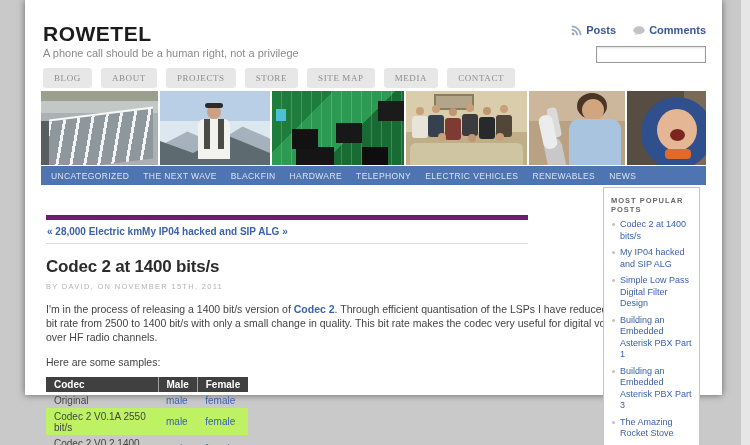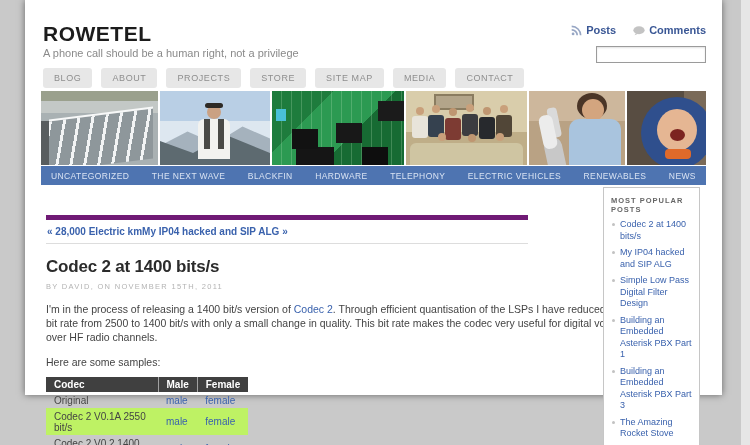--- a/index.html
+++ b/index.html
@@ -15,21 +15,21 @@
   .tagline { font-size:11px; color:#8a8a8a; margin-top:1px; }
   .meta { position:absolute; right:0; top:24px; text-align:right; }
   .meta-links { font-size:11px; font-weight:bold; color:#3a5795; }
   .meta-links a { color:#3a5795; text-decoration:none; margin-left:14px; cursor:pointer; }
   .meta-links .micon { display:inline-block; vertical-align:-2px; margin-right:4px; }
   .search-input { width:110px; height:17px; border:1px solid #9b9b9b; margin-top:8px;
                   font-size:11px; padding:0 4px; background:#fff; box-shadow:inset 0 1px 2px rgba(0,0,0,.12); }
 
   
   .topnav { display:flex; gap:9px; padding:0 2px; margin-top:6px; }
-  .navbtn { background:#e7e7e7; color:#8e8e8e; border:none; font-family:Liberation Sans, sans-serif;
+  .navbtn { background:#e7e7e7; color:#8e8e8e; border:none; font-family:Liberation Serif, serif;
             font-size:9px; letter-spacing:.6px; padding:5px 11px; border-radius:3px;
             cursor:pointer; white-space:nowrap; }
 
   
   .photo-strip { display:flex; gap:2px; height:74px; margin-top:3px; overflow:hidden; }
   .photo { position:relative; height:74px; overflow:hidden; flex:none; }
   .ph-solar { width:117px; background:linear-gradient(180deg,#9aa08d 0 14%,#c3c8c6 14% 30%,#a9b1b3 30% 100%); }
   .ph-solar .panel { position:absolute; left:8px; top:22px; width:104px; height:52px; transform:skewY(-7deg);
       background:repeating-linear-gradient(100deg,#f2f4f5 0 3px,#8e979b 3px 14px); border-top:2px solid #f7f8f8; }
   .ph-solar .edge { position:absolute; left:0; top:30px; width:14px; height:44px; background:#585d5f; }
@@ -60,33 +60,33 @@
   .ph-mic .hair { position:absolute; right:18px; top:2px; width:30px; height:26px; border-radius:50%; background:#4a3527; }
   .ph-mic .face { position:absolute; right:21px; top:8px; width:22px; height:22px; border-radius:50%; background:#d3a57f; }
   .ph-mic .sweater { position:absolute; right:4px; top:28px; width:52px; height:46px; border-radius:10px 10px 0 0; background:#a9c4de; }
   .ph-baby { width:104px; background:linear-gradient(90deg,#584d42 0 55%,#7a6a58 55% 80%,#665747 80% 100%); }
   .ph-baby .hood { position:absolute; left:14px; top:6px; width:72px; height:72px; border-radius:50%; background:#2f4f8d; }
   .ph-baby .face { position:absolute; left:30px; top:18px; width:40px; height:42px; border-radius:50%; background:#e5b693; }
   .ph-baby .mouth { position:absolute; left:43px; top:38px; width:15px; height:12px; border-radius:50%; background:#7c2420; }
   .ph-baby .scarf { position:absolute; left:38px; top:58px; width:26px; height:10px; border-radius:4px; background:#e06a2a; }
 
   
-  .catbar { height:19px; background:#4e74b1; display:flex; align-items:center; padding:0 10px; margin-top:1px;justify-content:space-between; }
+  .catbar { height:19px; background:#4e74b1; display:flex; align-items:center; gap:14px; padding:0 10px; margin-top:1px; }
   .catbar a { color:#d9e3f3; font-size:8.5px; letter-spacing:.4px; text-decoration:none; white-space:nowrap; cursor:pointer; }
 
   
   .content { position:relative; padding:6px 0 0 2px; }
   .main { margin-left:3px; width:580px; }
   .post-nav { width:482px; display:flex; align-items:center;
               border-top:5px solid #701a75; border-bottom:1px solid #ddd; padding:6px 1px;margin-top:24px; }
   .post-nav a { font-size:10px; font-weight:bold; color:#3a62ad; text-decoration:none; cursor:pointer; }
   h1.post-title { font-size:17px; font-weight:bold; color:#2b2b2b; margin-top:13px; letter-spacing:-.2px; }
   .byline { font-size:7.5px; letter-spacing:1.3px; color:#b3b3b3; margin-top:5px; }
   .para { font-size:10.5px; color:#444; line-height:1.34; margin-top:11px; }
-  .para a { color:#3a62ad; font-weight:normal; text-decoration:none; cursor:pointer;margin-top:8px; }
+  .para a { color:#3a62ad; font-weight:bold; text-decoration:none; cursor:pointer;margin-top:8px; }
 
   table.samples { border-collapse:collapse; margin-top:8px; font-size:10px; }
   table.samples th { background:#404040; color:#fff; font-weight:bold; text-align:left;
                      padding:2px 8px; border-right:1px solid #a2a2a2; }
   table.samples th:last-child { border-right:none; }
   table.samples td { padding:2.5px 8px; color:#444; }
   table.samples tr.alt td { background:#bef264; }
   table.samples td a { color:#3a62ad; text-decoration:none; cursor:pointer; }
 
   

